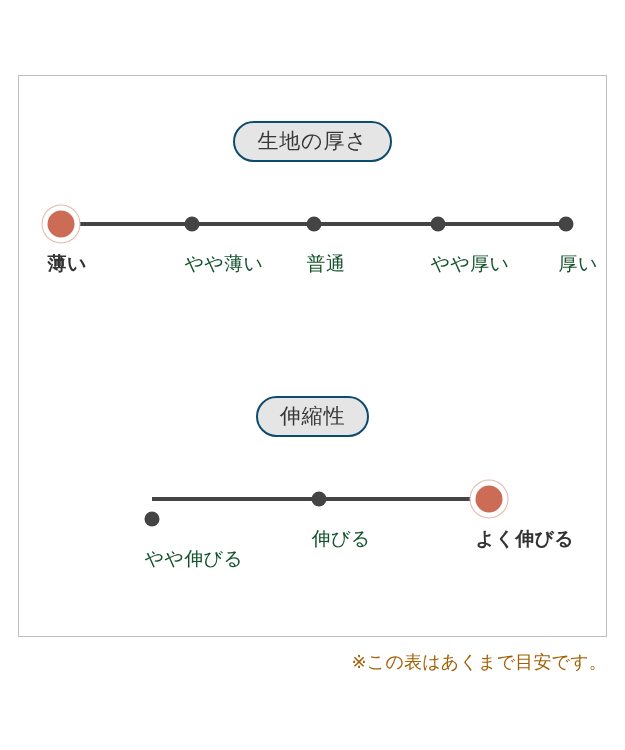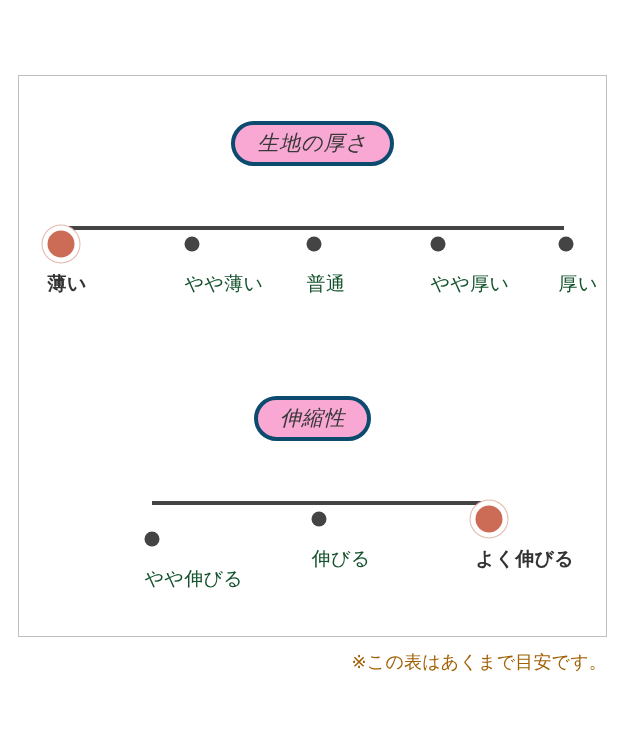--- a/index.html
+++ b/index.html
@@ -35,49 +35,48 @@
   }
   .scale-group.group-0 { top: 45px; }
   .scale-group.group-1 { top: 320px; }
 
   .scale-title-wrap {
     display: flex;
     justify-content: center;
     align-items: center;
   }
   .scale-title {
-    border: 4px solid #0c4a6e;
+    border: 2px solid #0c4a6e;
     border-radius: 999px;
     padding: 7px 22px 9px;
     font-size: 21px;
     line-height: 1;
     color: #383838;
     letter-spacing: 0.04em;
-    background: #f9a8d4;
+    background: #e5e5e5;
     white-space: nowrap;
-    font-style: italic;
   }
 
   
   .scale-track-area {
     position: relative;
     height: 96px;
     margin-top: 34px;
   }
 
   .track-line {
     position: absolute;
     height: 4px;
     background: #444444;
     top: 26px;
   }
 
   .tick {
     position: absolute;
-    top: 44px;
+    top: 28px;
     transform: translate(-50%, -50%);
     display: flex;
     flex-direction: column;
   }
   .tick .dot {
     width: 15px;
     height: 15px;
     border-radius: 50%;
     background: #444444;
   }

